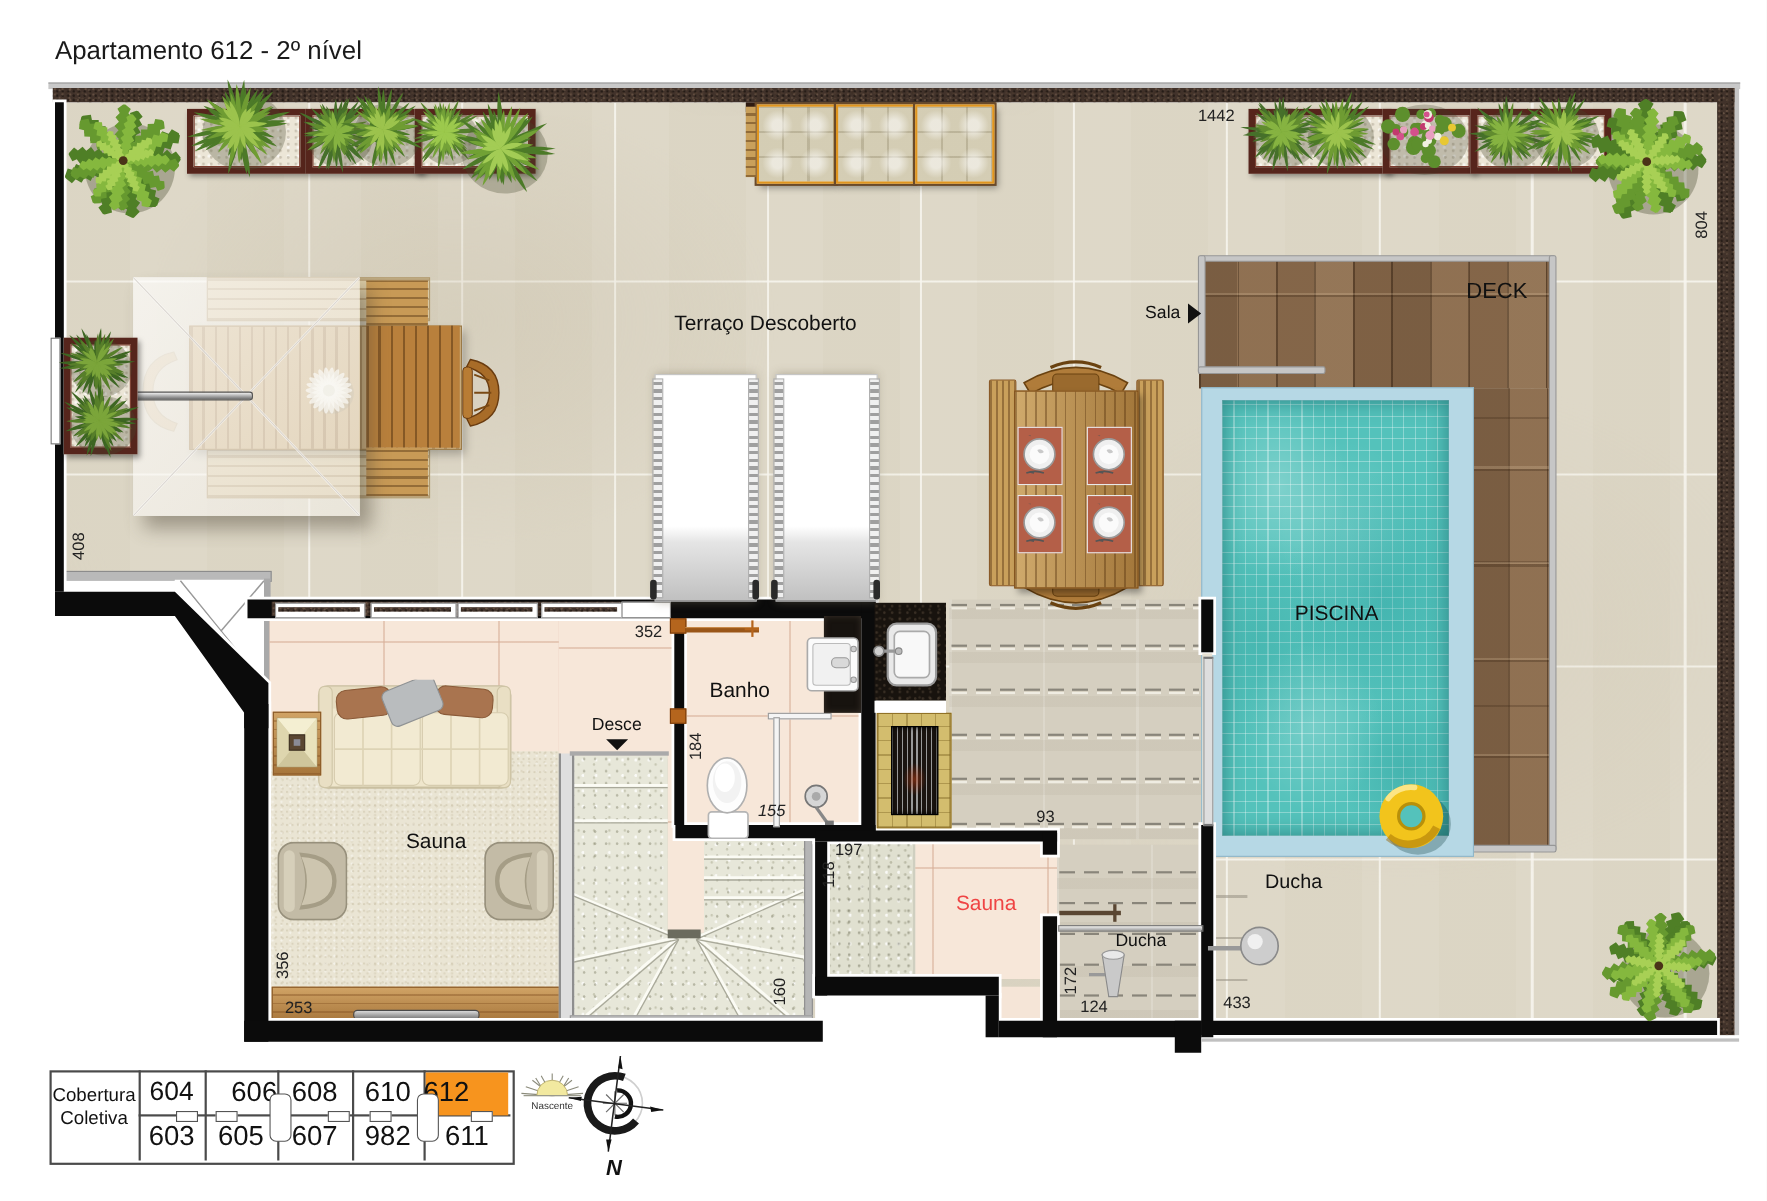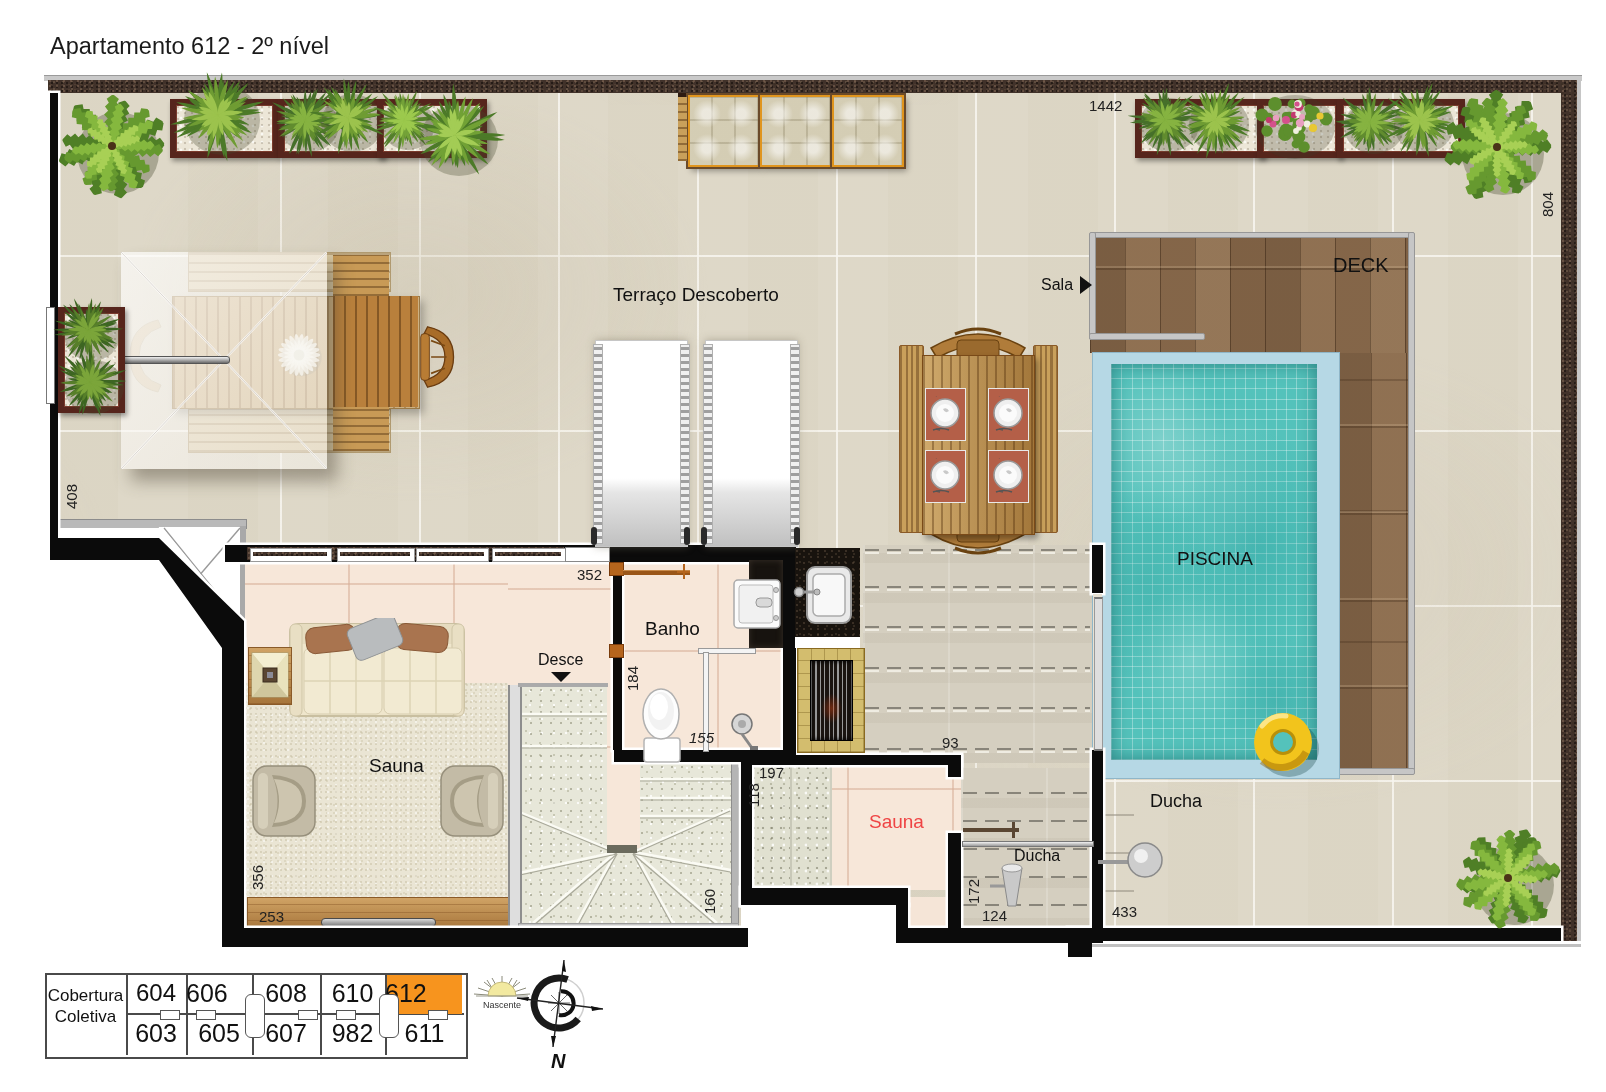--- a/index.html
+++ b/index.html
@@ -2040,21 +2040,21 @@
 <div style="position:absolute;left:126px;top:1013px;width:338px;height:2px;background:#4a4a4a;"></div>
 
 <div style="position:absolute;left:387px;top:975px;width:75px;height:39px;background:#F7941E;"></div>
 
 <div style="position:absolute;left:45px;top:985px;width:81px;height:56px;font-size:17px;color:#111;text-align:center;line-height:1.25;">Cobertura<br>Coletiva</div>
 
 <div style="position:absolute;left:126px;top:979px;width:60px;height:30px;font-size:24px;color:#111;text-align:center;">604</div>
 
 <div style="position:absolute;left:126px;top:1019px;width:60px;height:30px;font-size:25px;color:#111;text-align:center;">603</div>
 
-<div style="position:absolute;left:186px;top:979px;width:66px;height:30px;font-size:25px;color:#111;text-align:left;">606</div>
+<div style="position:absolute;left:186px;top:979px;width:66px;height:30px;font-size:25px;color:#111;text-align:right;">606</div>
 
 <div style="position:absolute;left:186px;top:1019px;width:66px;height:30px;font-size:25px;color:#111;text-align:center;">605</div>
 
 <div style="position:absolute;left:252px;top:979px;width:68px;height:30px;font-size:25px;color:#111;text-align:center;">608</div>
 
 <div style="position:absolute;left:252px;top:1019px;width:68px;height:30px;font-size:25px;color:#111;text-align:center;">607</div>
 
 <div style="position:absolute;left:320px;top:979px;width:65px;height:30px;font-size:25px;color:#111;text-align:center;">610</div>
 
 <div style="position:absolute;left:320px;top:1019px;width:65px;height:30px;font-size:25px;color:#111;text-align:center;">982</div>

